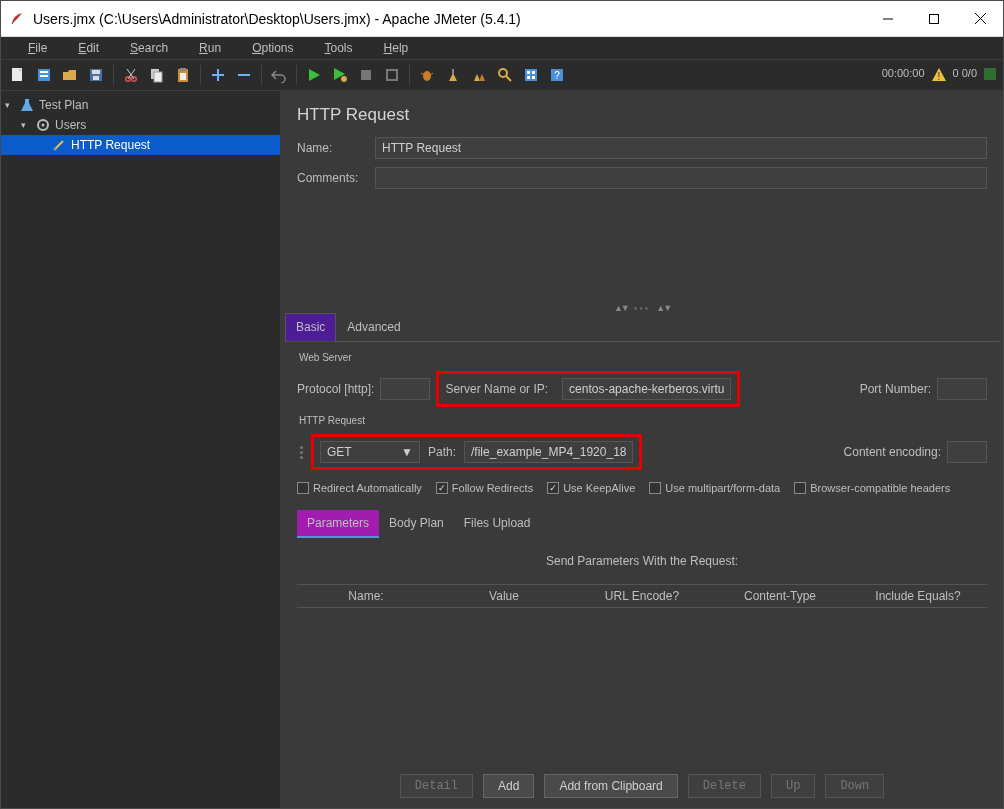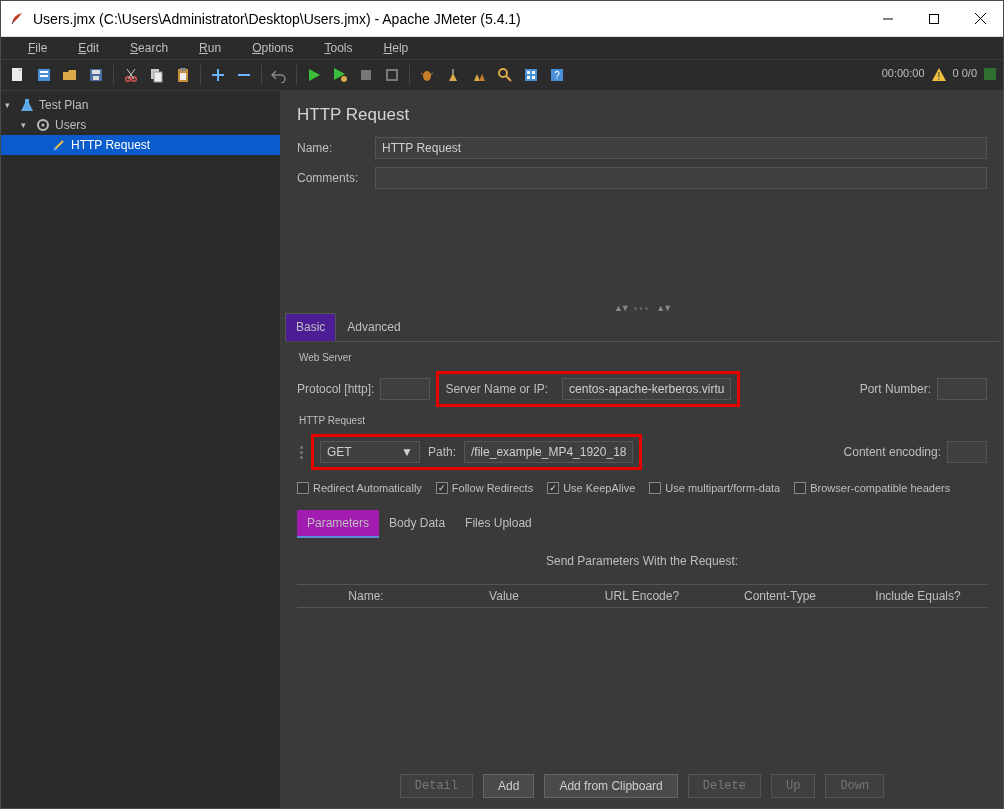--- a/index.html
+++ b/index.html
@@ -355,21 +355,21 @@
               <span>Use multipart/form-data</span>
             </div>
           <div class="chk">
               <span class="box"></span>
               <span>Browser-compatible headers</span>
             </div>
         </div>
 
         <div class="subtabs">
           <div class="stab active">Parameters</div>
-          <div class="stab">Body Data</div>
+          <div class="stab">Body Plan</div>
           <div class="stab">Files Upload</div>
         </div>
 
         <div class="params-title">Send Parameters With the Request:</div>
         <div class="table-head">
           <div class="th">Name:</div>
           <div class="th">Value</div>
           <div class="th">URL Encode?</div>
           <div class="th">Content-Type</div>
           <div class="th">Include Equals?</div>

